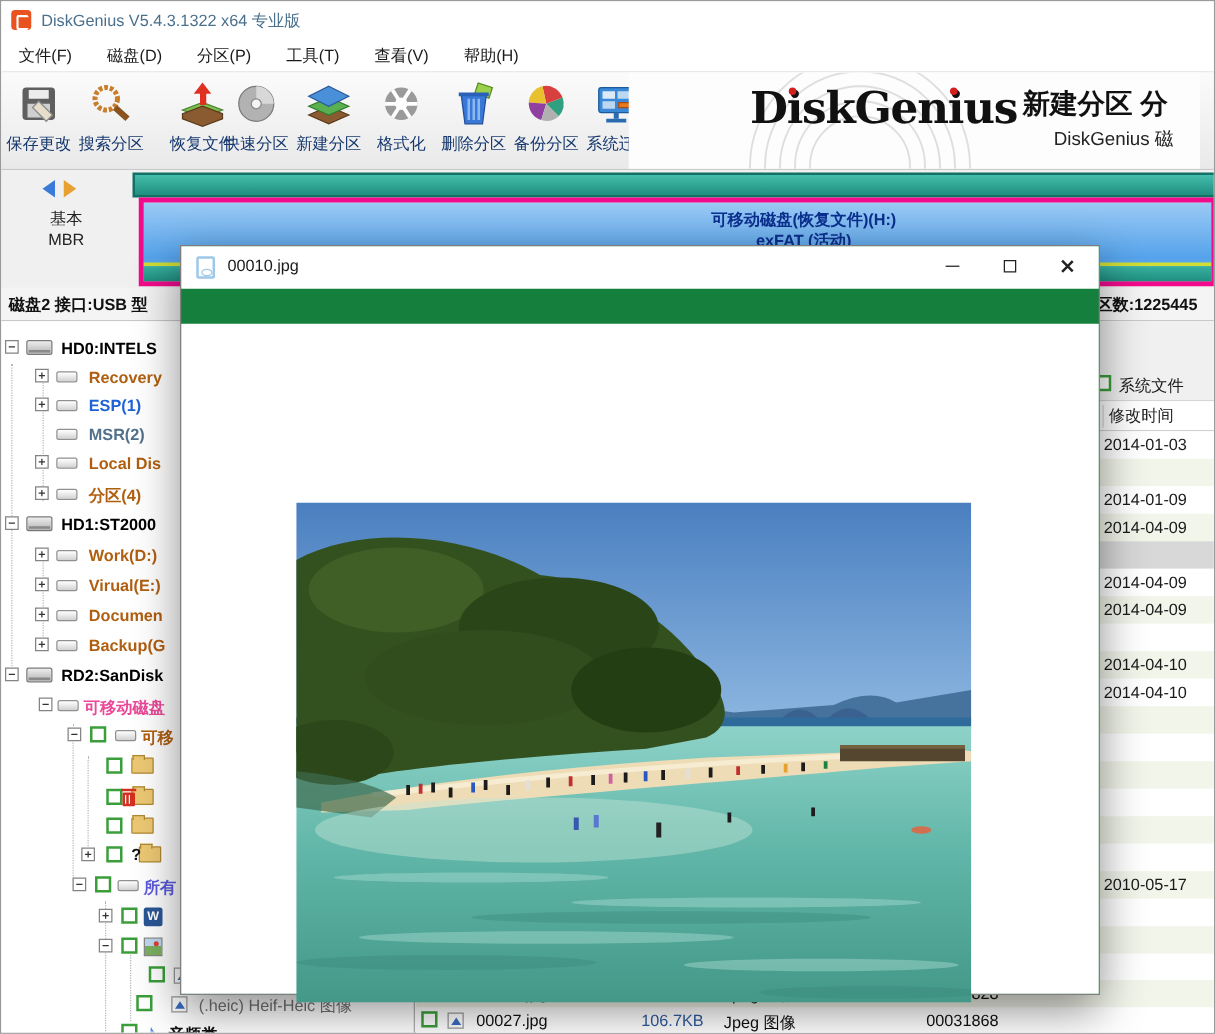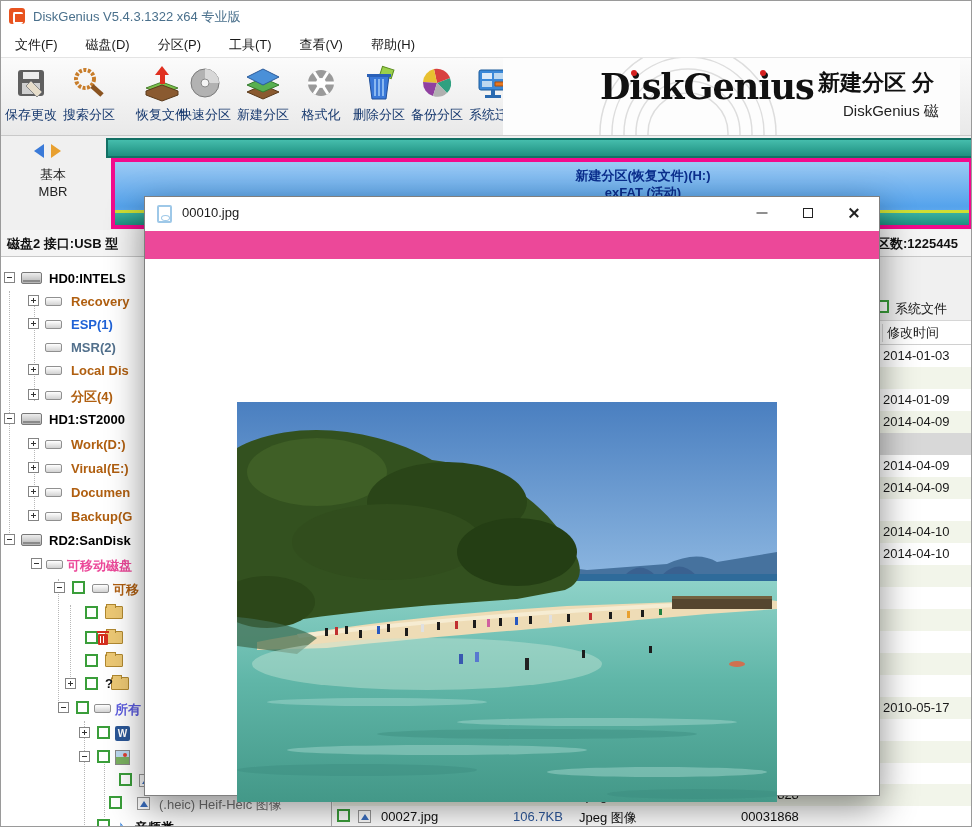--- a/index.html
+++ b/index.html
@@ -76,21 +76,21 @@
   .c-bl{color:#1f62d6;font-weight:bold;}
   .c-sl{color:#52708c;font-weight:bold;}
   .c-rb{color:#ec4899;font-weight:bold;}
   .c-pu{color:#5c5ce0;font-weight:bold;}
   .guide{position:absolute;width:0;border-left:1px dotted #b8b8b8;}
   
   .ov-trash{position:absolute;left:-8px;top:2px;width:10px;height:11px;background:#d43020;border-radius:1px;}
   .ov-trash::before{content:"";position:absolute;left:-1px;top:-3px;width:12px;height:2px;background:#d43020;}
   .ov-trash::after{content:"";position:absolute;left:2px;top:2px;width:1px;height:7px;background:#fff;box-shadow:3px 0 0 #fff;}
   
-  #dlg{left:143px;top:195px;width:736px;height:600px;background:#ec4899;border:1px solid #7f7f7f;box-shadow:0 12px 34px rgba(0,0,0,.45);padding-left:8px;}
+  #dlg{left:143px;top:195px;width:736px;height:600px;background:#15803d;border:1px solid #7f7f7f;box-shadow:0 12px 34px rgba(0,0,0,.45);padding-left:8px;}
   #dlgtitle{left:0;top:0;width:734px;height:34px;background:#fff;}
   #dlgicon{left:12px;top:8px;width:15px;height:18px;border:2px solid #9ec8e8;border-radius:2px;}
   #dlgicon::after{content:"";position:absolute;left:2px;top:8px;width:7px;height:4px;border:1.5px solid #9ec8e8;border-radius:50%;}
   #dlgname{left:37px;top:8px;font-size:13px;color:#1a1a1a;}
   .capbtn{position:absolute;top:0;width:46px;height:31px;}
   .capbtn .glyph{position:absolute;left:50%;top:50%;transform:translate(-50%,-50%);}
   #g-min{width:11px;height:1px;background:#222;}
   #g-max{width:10px;height:10px;border:1px solid #222;}
   #g-x{width:12px;height:12px;}
   #g-x::before,#g-x::after{content:"";position:absolute;left:5px;top:0;width:1.5px;height:12px;background:#222;}
@@ -253,21 +253,21 @@
 
   <div id="ovpanel" class="abs">
     <div id="navback" class="navtri abs"></div>
     <div id="navfwd" class="navtri abs"></div>
     <div id="navl1" class="abs">基本</div>
     <div id="navl2" class="abs">MBR</div>
     <div id="diskstrip" class="abs"></div>
     <div id="partbox" class="abs">
       <div class="yline"></div>
       <div class="tline"></div>
-      <div class="ptxt" style="top:5px">新建分区(恢复文件)(H:)</div>
+      <div class="ptxt" style="top:5px">可移动磁盘(恢复文件)(H:)</div>
       <div class="ptxt" style="top:22px">exFAT (活动)</div>
     </div>
   </div>
 
   <div id="statusline" class="abs">
     <div id="statusL" class="abs">磁盘2 接口:USB 型</div>
     <div id="statusR" class="abs">区数:1225445</div>
   </div>
 
   <div id="listpane" class="abs">

